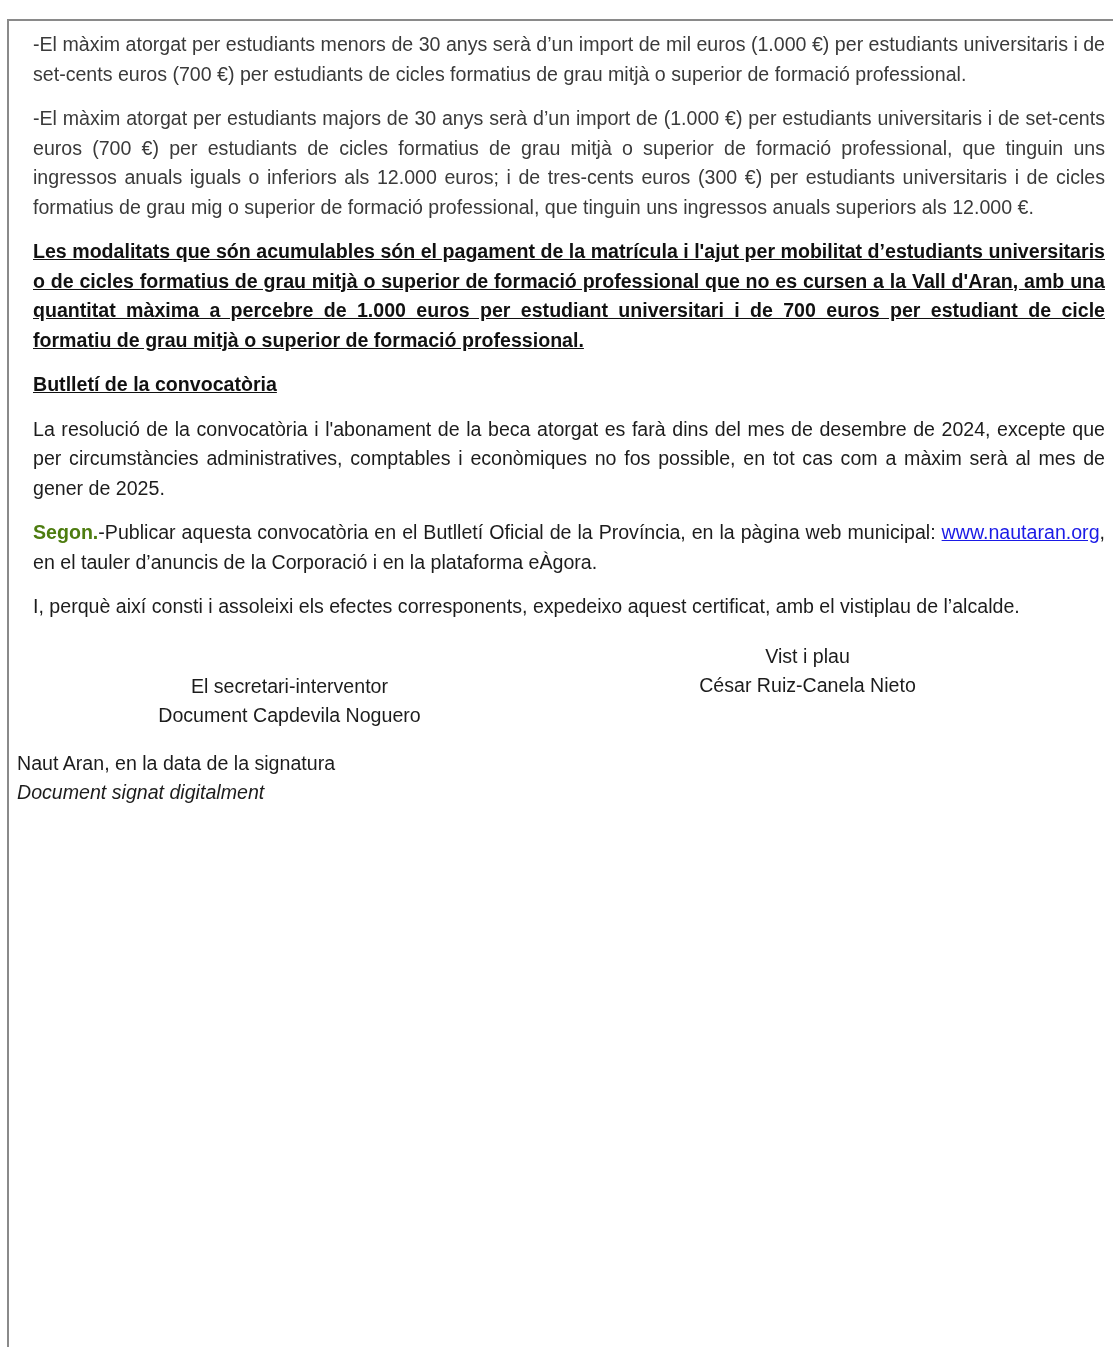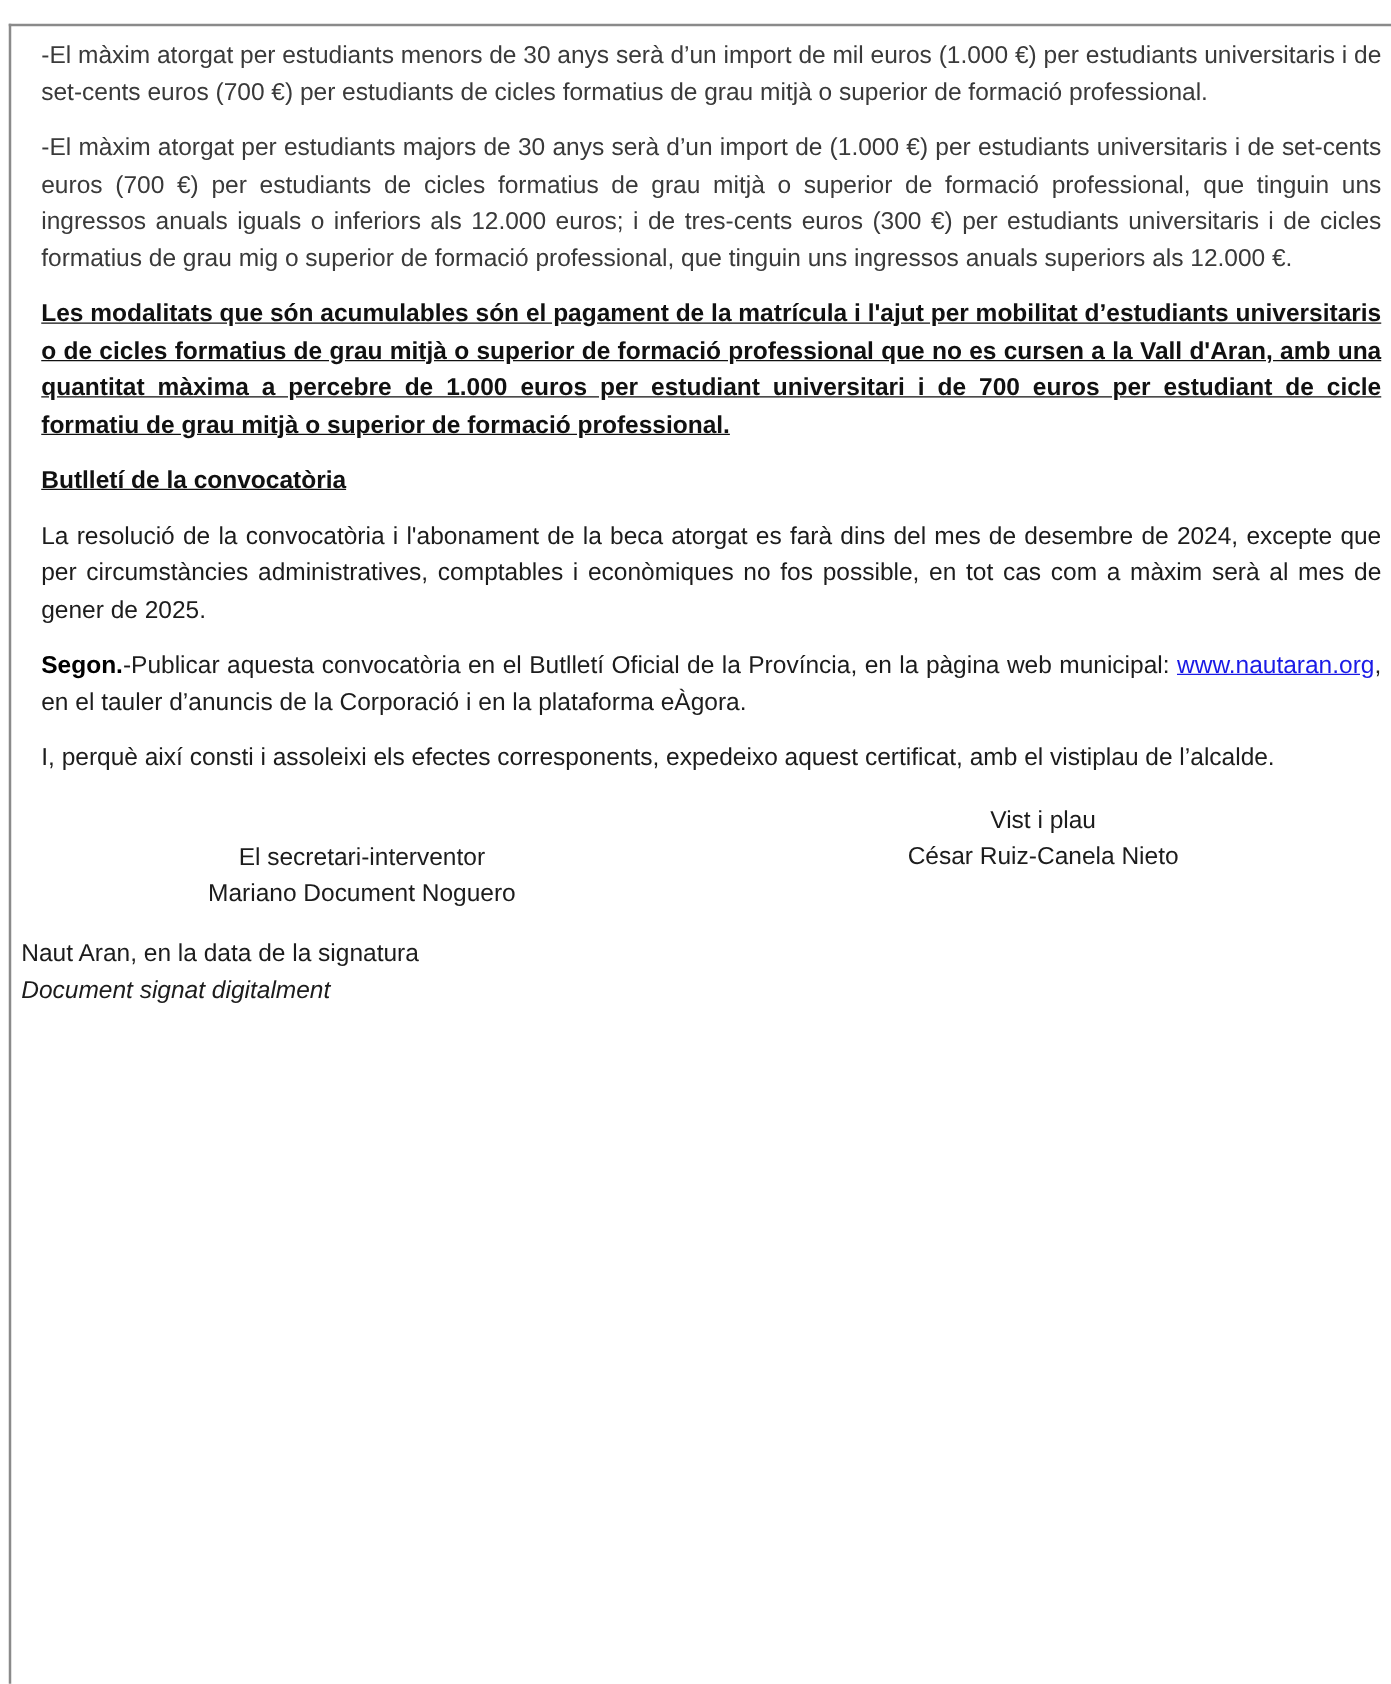--- a/index.html
+++ b/index.html
@@ -37,38 +37,38 @@
       margin: 0 0 15px 16px;
       text-align: justify;
     }
     .p-gray { color: #3a3a3a; }
     .p-dark { color: #1c1c1c; }
     .u-bold {
       font-weight: bold;
       text-decoration: underline;
       color: #111111;
     }
-    .bold { font-weight: bold; color: #000000; }
+    .bold { font-weight: bold; color: #4d7c0f; }
     a.link {
       color: #1a1ae6;
       text-decoration: underline;
     }
     .signatures {
       position: relative;
       height: 95px;
       margin-top: 20px;
     }
     .sig-col {
       position: absolute;
       text-align: center;
       line-height: 29.5px;
       color: #1c1c1c;
     }
     .sig-left { left: 90px; width: 365px; top: 30px; }
-    .sig-right { left: 645px; width: 345px; top: 0px; }
+    .sig-right { left: 618px; width: 345px; top: 0px; }
     .place-date {
       margin-top: 12px;
       color: #1c1c1c;
     }
     .digital-sign {
       text-align: left;
       font-style: italic;
       color: #1c1c1c;
     }
   </style>
@@ -90,21 +90,21 @@
 
   <p class="p-dark">
     <span class="bold">Segon.</span><span>-Publicar aquesta convocatòria en el Butlletí Oficial de la Província, en la pàgina web municipal: </span><a class="link" href="#">www.nautaran.org</a><span>, en el tauler d’anuncis de la Corporació i en la plataforma eÀgora.</span>
   </p>
 
   <p class="p-dark">I, perquè així consti i assoleixi els efectes corresponents, expedeixo aquest certificat, amb el vistiplau de l’alcalde.</p>
 
   <div class="signatures">
     <div class="sig-col sig-left">
       <div>El secretari-interventor</div>
-      <div>Mariano Document Noguero</div>
+      <div>Document Capdevila Noguero</div>
     </div>
     <div class="sig-col sig-right">
       <div>Vist i plau</div>
       <div>César Ruiz-Canela Nieto</div>
     </div>
   </div>
 
   <div class="place-date">Naut Aran, en la data de la signatura</div>
   <div class="digital-sign">Document signat digitalment</div>
 </div>

